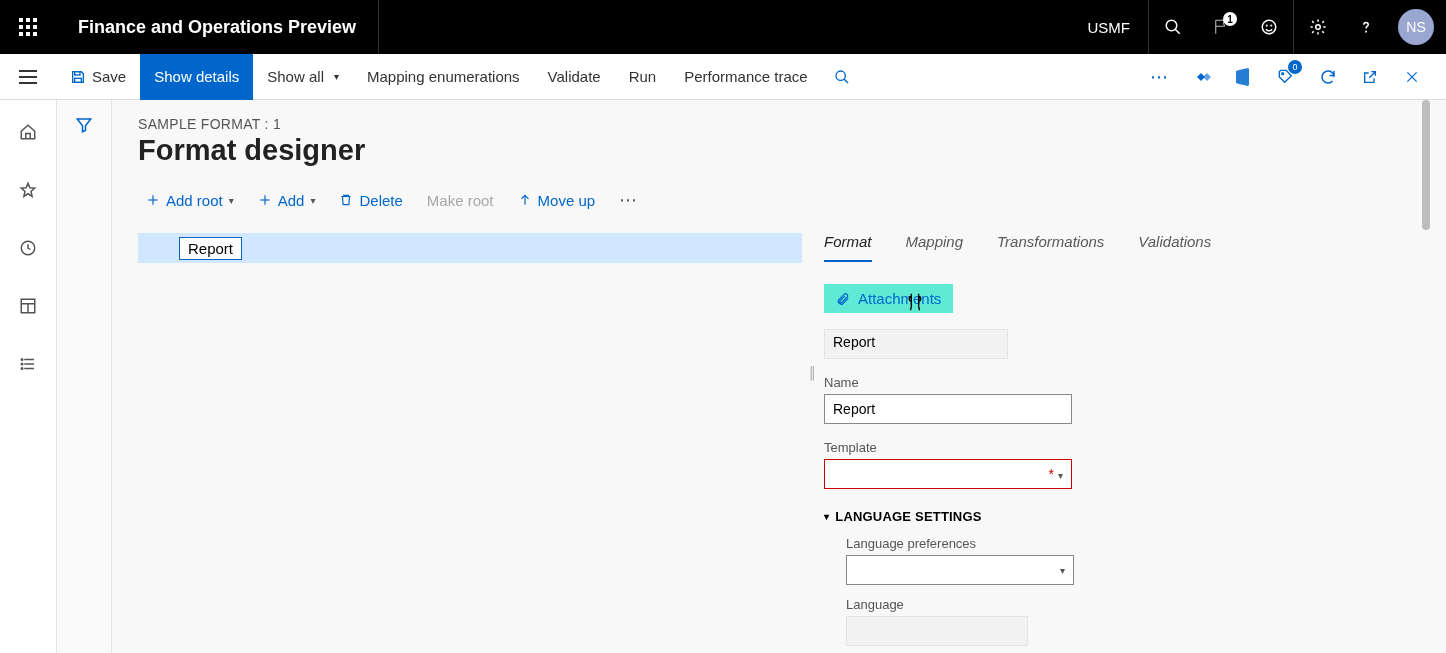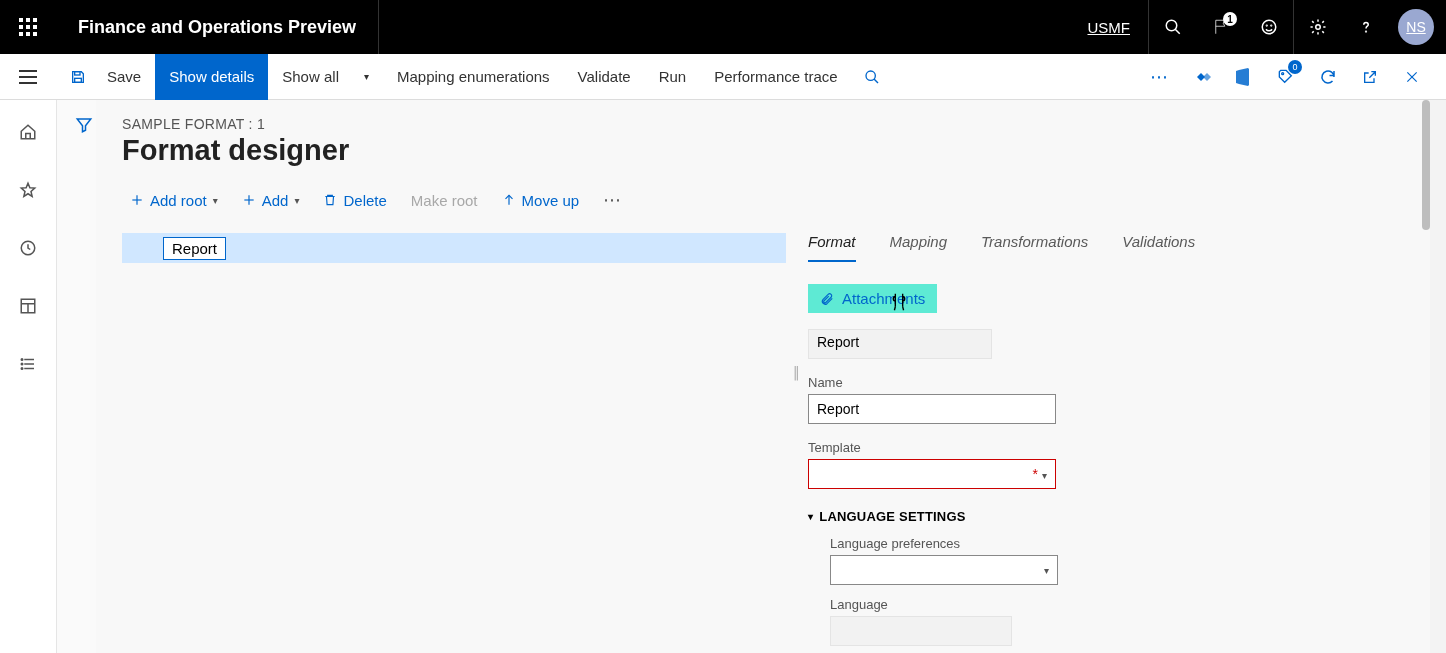--- a/index.html
+++ b/index.html
@@ -3,48 +3,48 @@
 <meta charset="utf-8">
 <style>
   * { box-sizing: border-box; margin: 0; padding: 0; font-family: "Segoe UI", Arial, sans-serif; }
   html, body { width: 1446px; height: 653px; overflow: hidden; background: #f3f3f3; }
 
   
   .topbar { height: 54px; background: #000; color: #fff; display: flex; align-items: flex-start; }
   .waffle { width: 56px; height: 54px; display:flex; align-items:center; justify-content:center; }
   .waffle svg { width:18px; height:18px; }
   .app-title { font-size: 18px; font-weight: 600; padding: 0 22px; border-right: 1px solid #333; height: 54px; display:flex; align-items:center; }
-  .topbar-right { margin-left: auto; display:flex; align-items:center; height:54px;text-decoration:underline; }
+  .topbar-right { margin-left: auto; display:flex; align-items:center; height:54px; }
   .company { font-size:15px; padding:0 18px; border-right:1px solid #333; height:54px; display:flex; align-items:center;}
   .top-icon { width:48px; height:54px; display:flex; align-items:center; justify-content:center; position:relative; }
   .top-icon svg { stroke:#fff; fill:none; }
   .sep { width:1px; height:54px; background:#333; }
   .avatar { width:36px; height:36px; border-radius:50%; background:#9aa8d1; color:#fff; display:flex; align-items:center; justify-content:center; font-size:14px; margin:0 12px 0 8px;}
   .ring { position:absolute; top:12px; right:8px; width:14px; height:14px; border-radius:50%; background:#fff; color:#000; font-size:10px; display:flex; align-items:center; justify-content:center; font-weight:600;}
 
   
   .cmdbar { height:46px; background:#fff; border-bottom:1px solid #dcdcdc; display:flex; align-items:center; padding-left:56px; position:relative; font-size:15px;}
   .hamburger { position:absolute; left:0; top:0; width:56px; height:46px; display:flex; align-items:center; justify-content:center; }
-  .cmd { height:46px; display:flex; align-items:center; padding:0 14px; color:#333; cursor:pointer; gap:21px;}
+  .cmd { height:46px; display:flex; align-items:center; padding:0 14px; color:#333; cursor:pointer; gap:6px;}
   .cmd.save svg{stroke:#0066cc;}
   .cmd.primary{ background:#0066cc; color:#fff;}
   .cmdbar .chev { font-size:10px; margin-left:4px;}
   .cmdbar-right { margin-left:auto; display:flex; align-items:center; padding-right:14px; gap:2px;}
   .cbicon { width:40px; height:46px; display:flex; align-items:center; justify-content:center; position:relative;}
   .badge { position:absolute; top:6px; right:4px; width:14px; height:14px; border-radius:50%; background:#0066cc; color:#fff; font-size:9px; display:flex; align-items:center; justify-content:center;}
 
   
   .leftrail { position:absolute; left:0; top:100px; width:56px; background:#fff; height:553px; display:flex; flex-direction:column; align-items:center; padding-top:16px; gap:26px;}
   .leftrail .ritem { width:56px; height:32px; display:flex; align-items:center; justify-content:center;}
 
   
   .filtercol { position:absolute; left:56px; top:100px; width:56px; height:553px; background:#fafafa; border-left:1px solid #e5e5e5; border-right:1px solid #e5e5e5; display:flex; justify-content:center; padding-top:16px;}
 
   
-  .main { position:absolute; left:96px; top:100px; width:1334px; height:553px; background:#f8f8f8; padding:16px 24px 0 26px;}
+  .main { position:absolute; left:112px; top:100px; width:1334px; height:553px; background:#f8f8f8; padding:16px 24px 0 26px;}
   .breadcrumb{ font-size:14px; color:#555; letter-spacing:0.3px;}
   .page-title{ font-size:29px; font-weight:600; margin-top:2px; color:#222;}
 
   .toolbar { display:flex; align-items:center; gap:8px; margin-top:18px; font-size:15px;}
   .tbtn { display:flex; align-items:center; gap:6px; padding:4px 8px; color:#0066cc; cursor:pointer;}
   .tbtn.disabled{ color:#a8a8a8; cursor:default;}
   .tbtn .chev{font-size:10px; color:#555;}
   .tbtn svg { stroke:#0066cc; }
 
   .two-col { display:flex; margin-top:18px; gap:22px; height:420px;}

